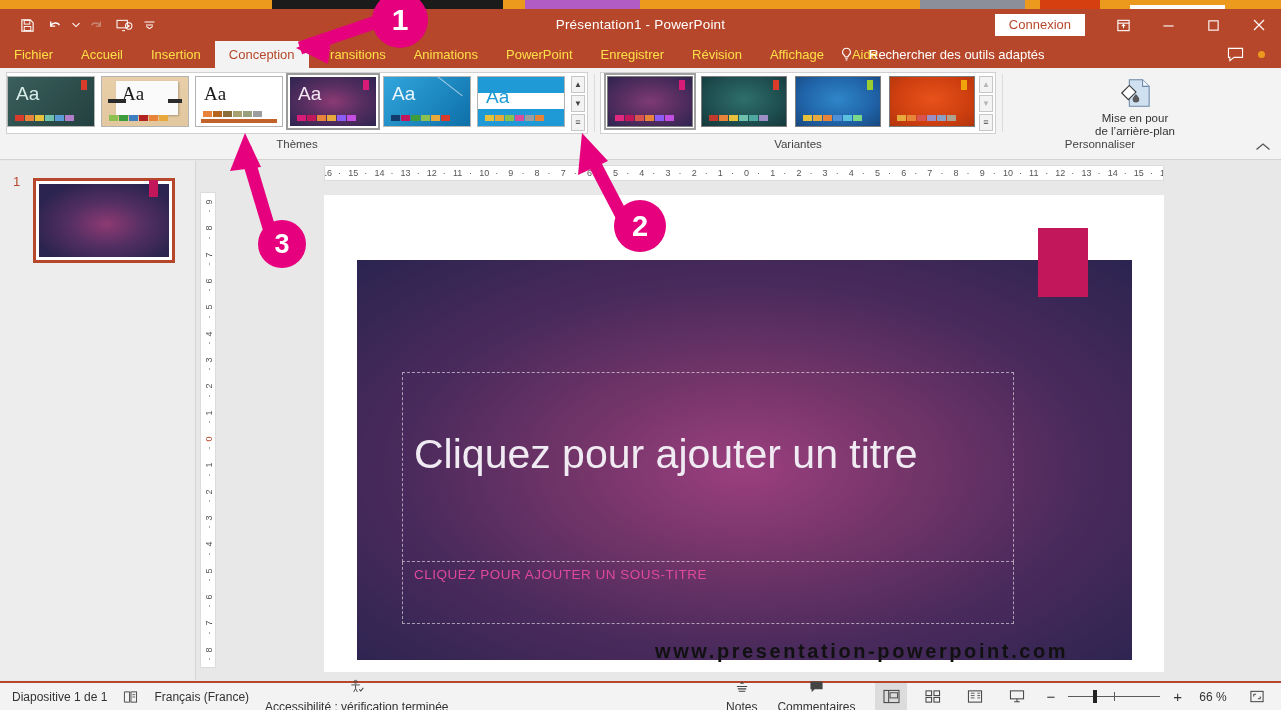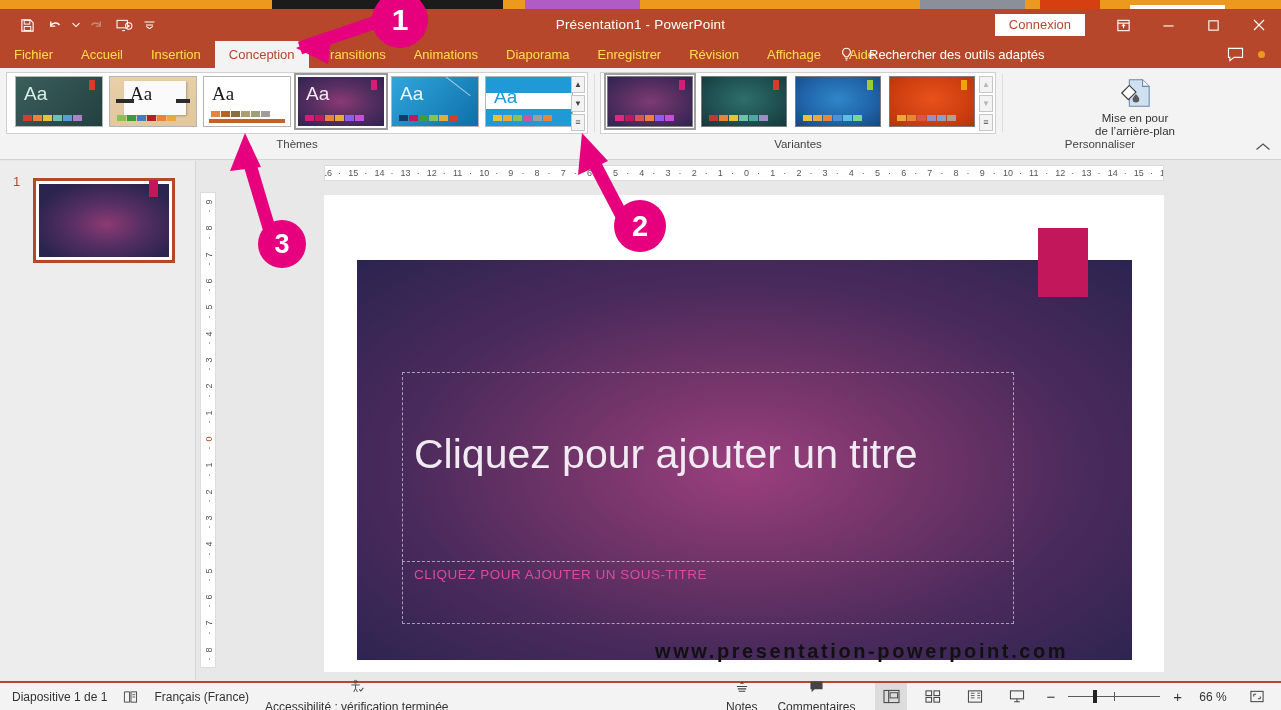--- a/index.html
+++ b/index.html
@@ -55,21 +55,21 @@
   .dot-orange { width:7px; height:7px; border-radius:50%; background:#ec9a1e; }
 
   
   .ribbon {
     position:absolute; left:0; top:68px; width:1281px; height:92px;
     background:#f3f3f3; border-bottom:1px solid #d2d2d2;
   }
 
   .grp-themes { position:absolute; left:6px; top:4px; width:582px; height:62px;
     background:#fff; border:1px solid #d0d0d0; }
-  .thumbs { position:absolute; left:8px; top:3px; display:flex; gap:6px; }
+  .thumbs { position:absolute; left:0; top:3px; display:flex; gap:6px; }
   .thumb {
     width:88px; height:51px; border:1px solid #b4b4b4; position:relative;
     overflow:hidden; background:#fff;
   }
   .thumb.sel { outline:2px solid #9a9a9a; outline-offset:1px; border-color:#fff; }
   .thumb .aa {
     position:absolute; left:8px; top:6px; font-size:19px; letter-spacing:0px;
     font-family:"Liberation Sans", sans-serif;
   }
   .swatches { position:absolute; left:7px; bottom:5px; display:flex; gap:1px; }
@@ -257,21 +257,21 @@
   </div>
 
   <div class="tabbar">
     <div class="tabs">
       <div class="tab">Fichier</div>
       <div class="tab">Accueil</div>
       <div class="tab">Insertion</div>
       <div class="tab active">Conception</div>
       <div class="tab">Transitions</div>
       <div class="tab">Animations</div>
-      <div class="tab">Diaporama</div>
+      <div class="tab">PowerPoint</div>
       <div class="tab">Enregistrer</div>
       <div class="tab">Révision</div>
       <div class="tab">Affichage</div>
       <div class="tab">Aide</div>
     </div>
     <div class="lightbulb">
       <svg width="13" height="15" viewBox="0 0 14 16">
           <path d="M7 1.2a4.2 4.2 0 0 0-2.5 7.6c.5.4.8 1 .8 1.6h3.4c0-.6.3-1.2.8-1.6A4.2 4.2 0 0 0 7 1.2z" fill="none" stroke="#fff" stroke-width="1.1"></path>
           <path d="M5.5 12h3M6 13.8h2" stroke="#fff" stroke-width="1.1"></path>
         </svg>

